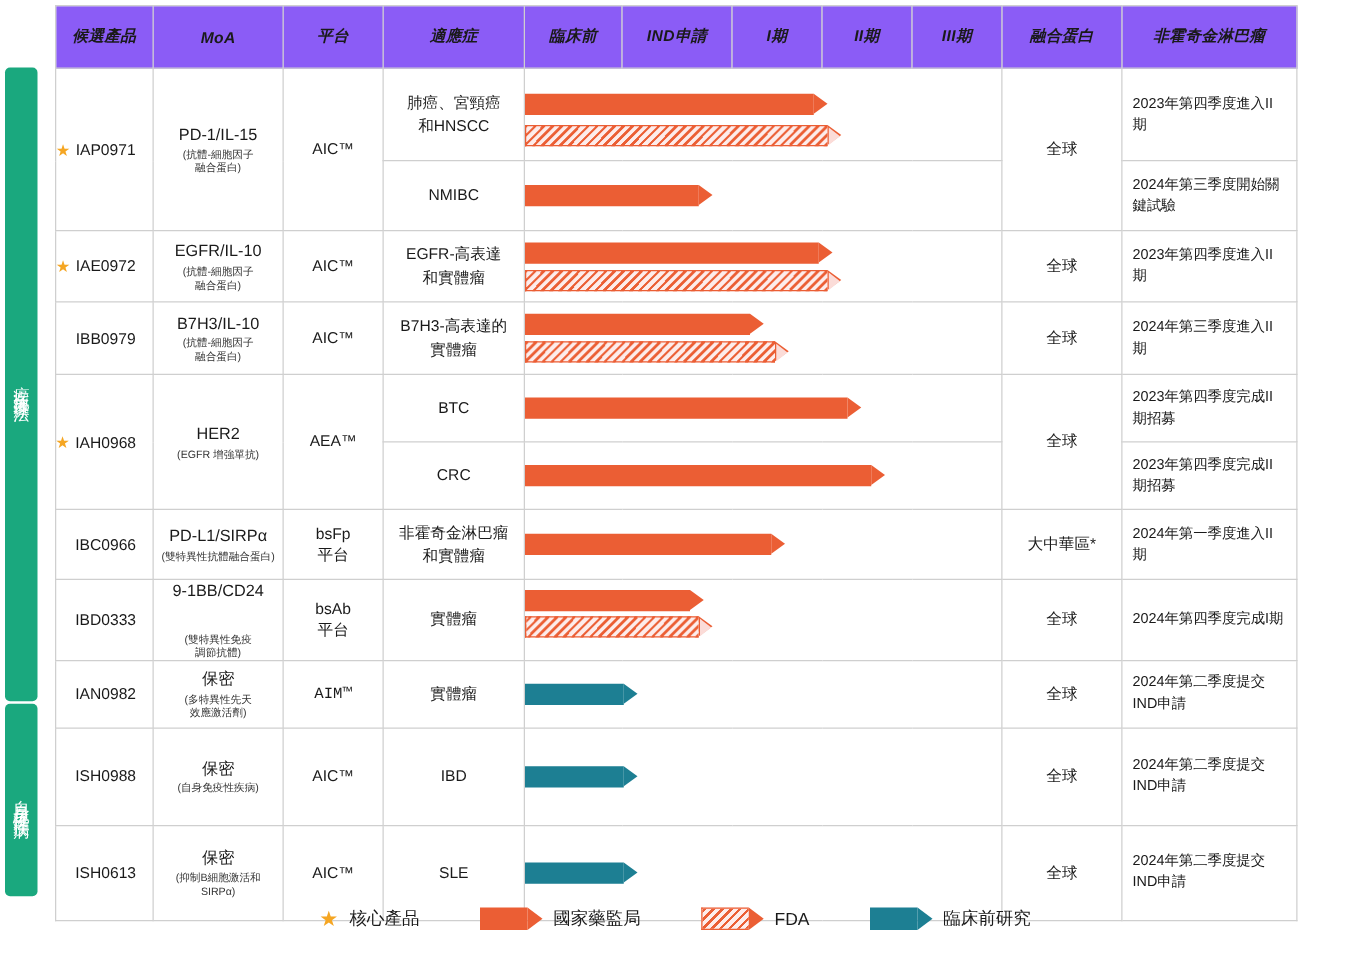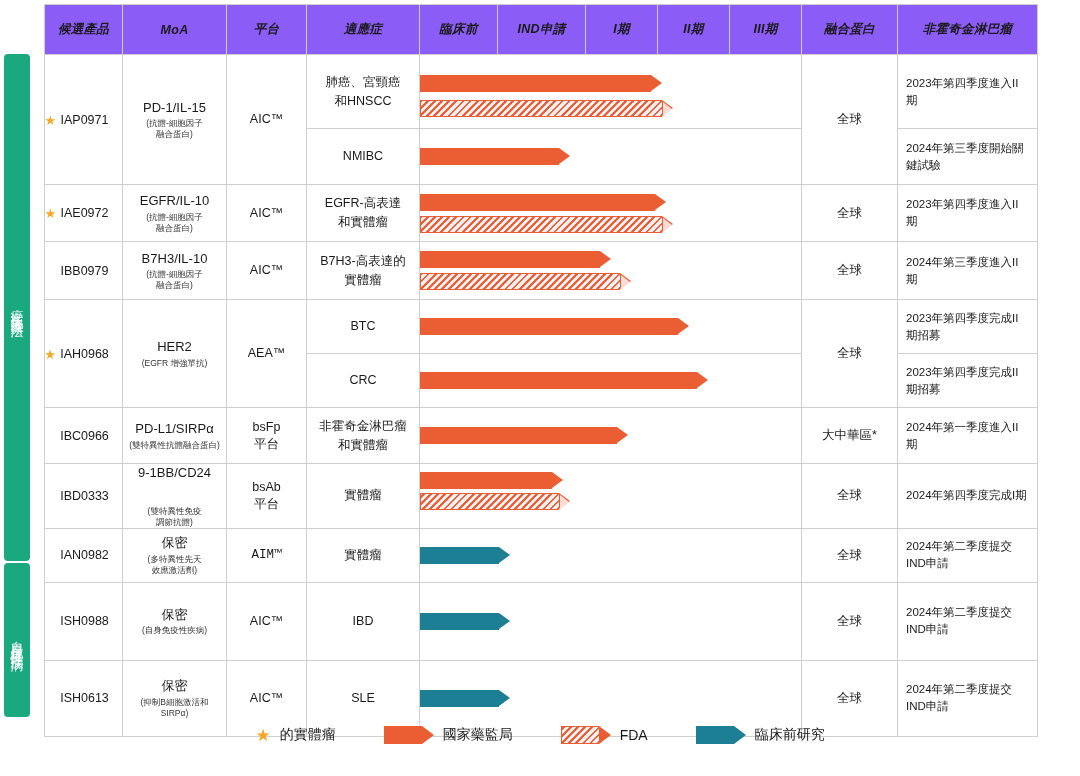--- a/index.html
+++ b/index.html
@@ -553,21 +553,21 @@
           <div class="mile">2024年第二季度提交IND申請</div>
         </td>
       </tr>
 
     </tbody>
   </table>
 
   <div class="legend">
     <div class="item">
       <span class="lstar">★</span>
-      <span>的實體瘤</span>
+      <span>核心產品</span>
     </div>
     <div class="item">
       <span class="swatch nmpa">
           <span class="body"></span>
           <span class="tip"></span>
         </span>
       <span>國家藥監局</span>
     </div>
     <div class="item">
       <span class="swatch fda">

